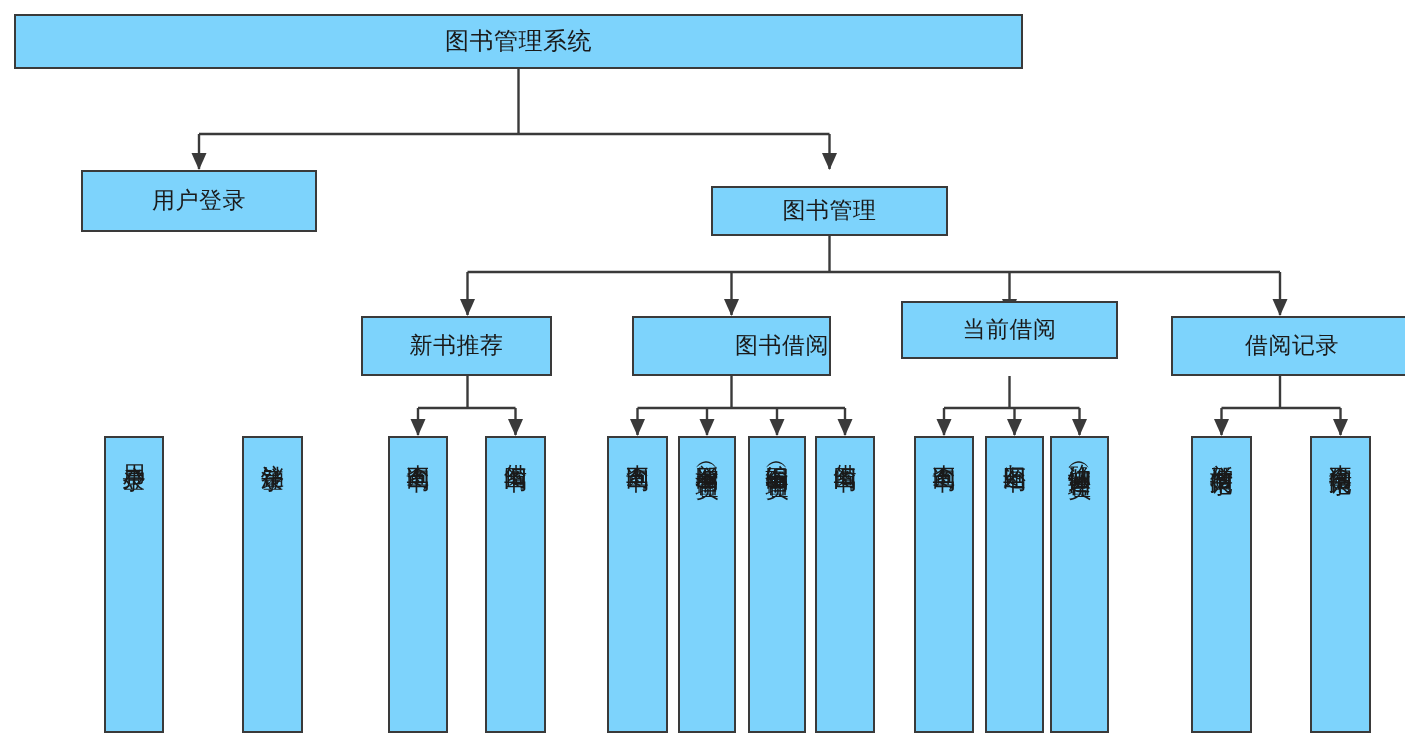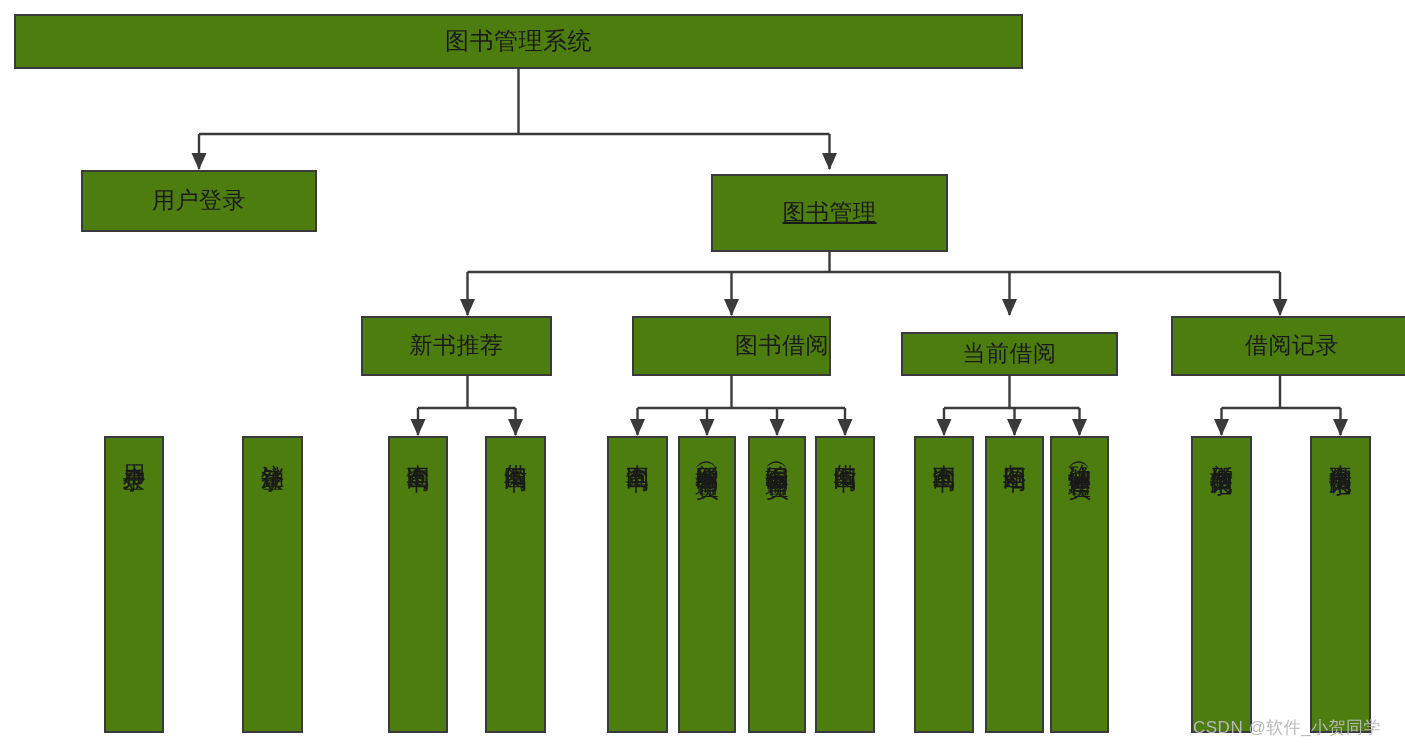--- a/index.html
+++ b/index.html
@@ -21,21 +21,21 @@
     position: absolute;
     left: 0;
     top: 0;
     width: 1405px;
     height: 747px;
     pointer-events: none;
   }
   .node {
     position: absolute;
     box-sizing: border-box;
-    background: #4d7c0f;
+    background: #7dd3fc;
     border: 2px solid #0369a1;
     display: flex;
     align-items: center;
     justify-content: center;
     color: #1a1a1a;
   }
   .node-label {
     display: block;
     text-align: center;
     line-height: 1.18;
@@ -121,30 +121,30 @@
       <line x1="1340.5" y1="408" x2="1340.5" y2="435" stroke="#3a3a3a" stroke-width="2.4"></line>
       <path d="M 1333 419 L 1348 419 L 1340.5 436 Z" fill="#3a3a3a"></path>
     </svg>
   <div id="nodes-layer">
       <div class="node horizontal root" style="left: 14px; top: 14px; width: 1009px; height: 55px; border-color: rgb(58, 58, 58);">
         <span class="node-label">图书管理系统</span>
       </div>
       <div class="node horizontal" style="left: 81px; top: 170px; width: 236px; height: 62px; border-color: rgb(58, 58, 58);">
         <span class="node-label">用户登录</span>
       </div>
-      <div class="node horizontal" style="left: 711px; top: 174px; width: 237px; height: 78px; border-color: rgb(58, 58, 58); text-decoration: underline;">
+      <div class="node horizontal" style="left: 711px; top: 186px; width: 237px; height: 50px; border-color: rgb(58, 58, 58);">
         <span class="node-label">图书管理</span>
       </div>
       <div class="node horizontal" style="left: 361px; top: 316px; width: 191px; height: 60px; border-color: rgb(58, 58, 58);">
         <span class="node-label">新书推荐</span>
       </div>
       <div class="node horizontal" style="left: 632px; top: 316px; width: 199px; height: 60px; border-color: rgb(58, 58, 58); justify-content: flex-end;">
         <span class="node-label">图书借阅</span>
       </div>
-      <div class="node horizontal" style="left: 901px; top: 332px; width: 217px; height: 44px; border-color: rgb(58, 58, 58);">
+      <div class="node horizontal" style="left: 901px; top: 301px; width: 217px; height: 58px; border-color: rgb(58, 58, 58);">
         <span class="node-label">当前借阅</span>
       </div>
       <div class="node horizontal" style="left: 1171px; top: 316px; width: 242px; height: 60px; border-color: rgb(58, 58, 58);">
         <span class="node-label">借阅记录</span>
       </div>
       <div class="node vertical" style="left: 104px; top: 436px; width: 60px; height: 297px; border-color: rgb(58, 58, 58);">
         <span class="node-label">用户登录</span>
       </div>
       <div class="node vertical" style="left: 242px; top: 436px; width: 61px; height: 297px; border-color: rgb(58, 58, 58);">
         <span class="node-label">注销登录</span>
@@ -176,14 +176,13 @@
       <div class="node vertical" style="left: 1050px; top: 436px; width: 59px; height: 297px; border-color: rgb(58, 58, 58);">
         <span class="node-label">确认归还（管理员）</span>
       </div>
       <div class="node vertical" style="left: 1191px; top: 436px; width: 61px; height: 297px; border-color: rgb(58, 58, 58);">
         <span class="node-label">新增借阅记录</span>
       </div>
       <div class="node vertical" style="left: 1310px; top: 436px; width: 61px; height: 297px; border-color: rgb(58, 58, 58);">
         <span class="node-label">查询借阅记录</span>
       </div>
     </div>
-  <div class="watermark" style="left: 1193px; top: 716px; color: rgb(185, 185, 185);">CSDN @软件_小贺同学</div>
 </div>
 
 </body></html>

